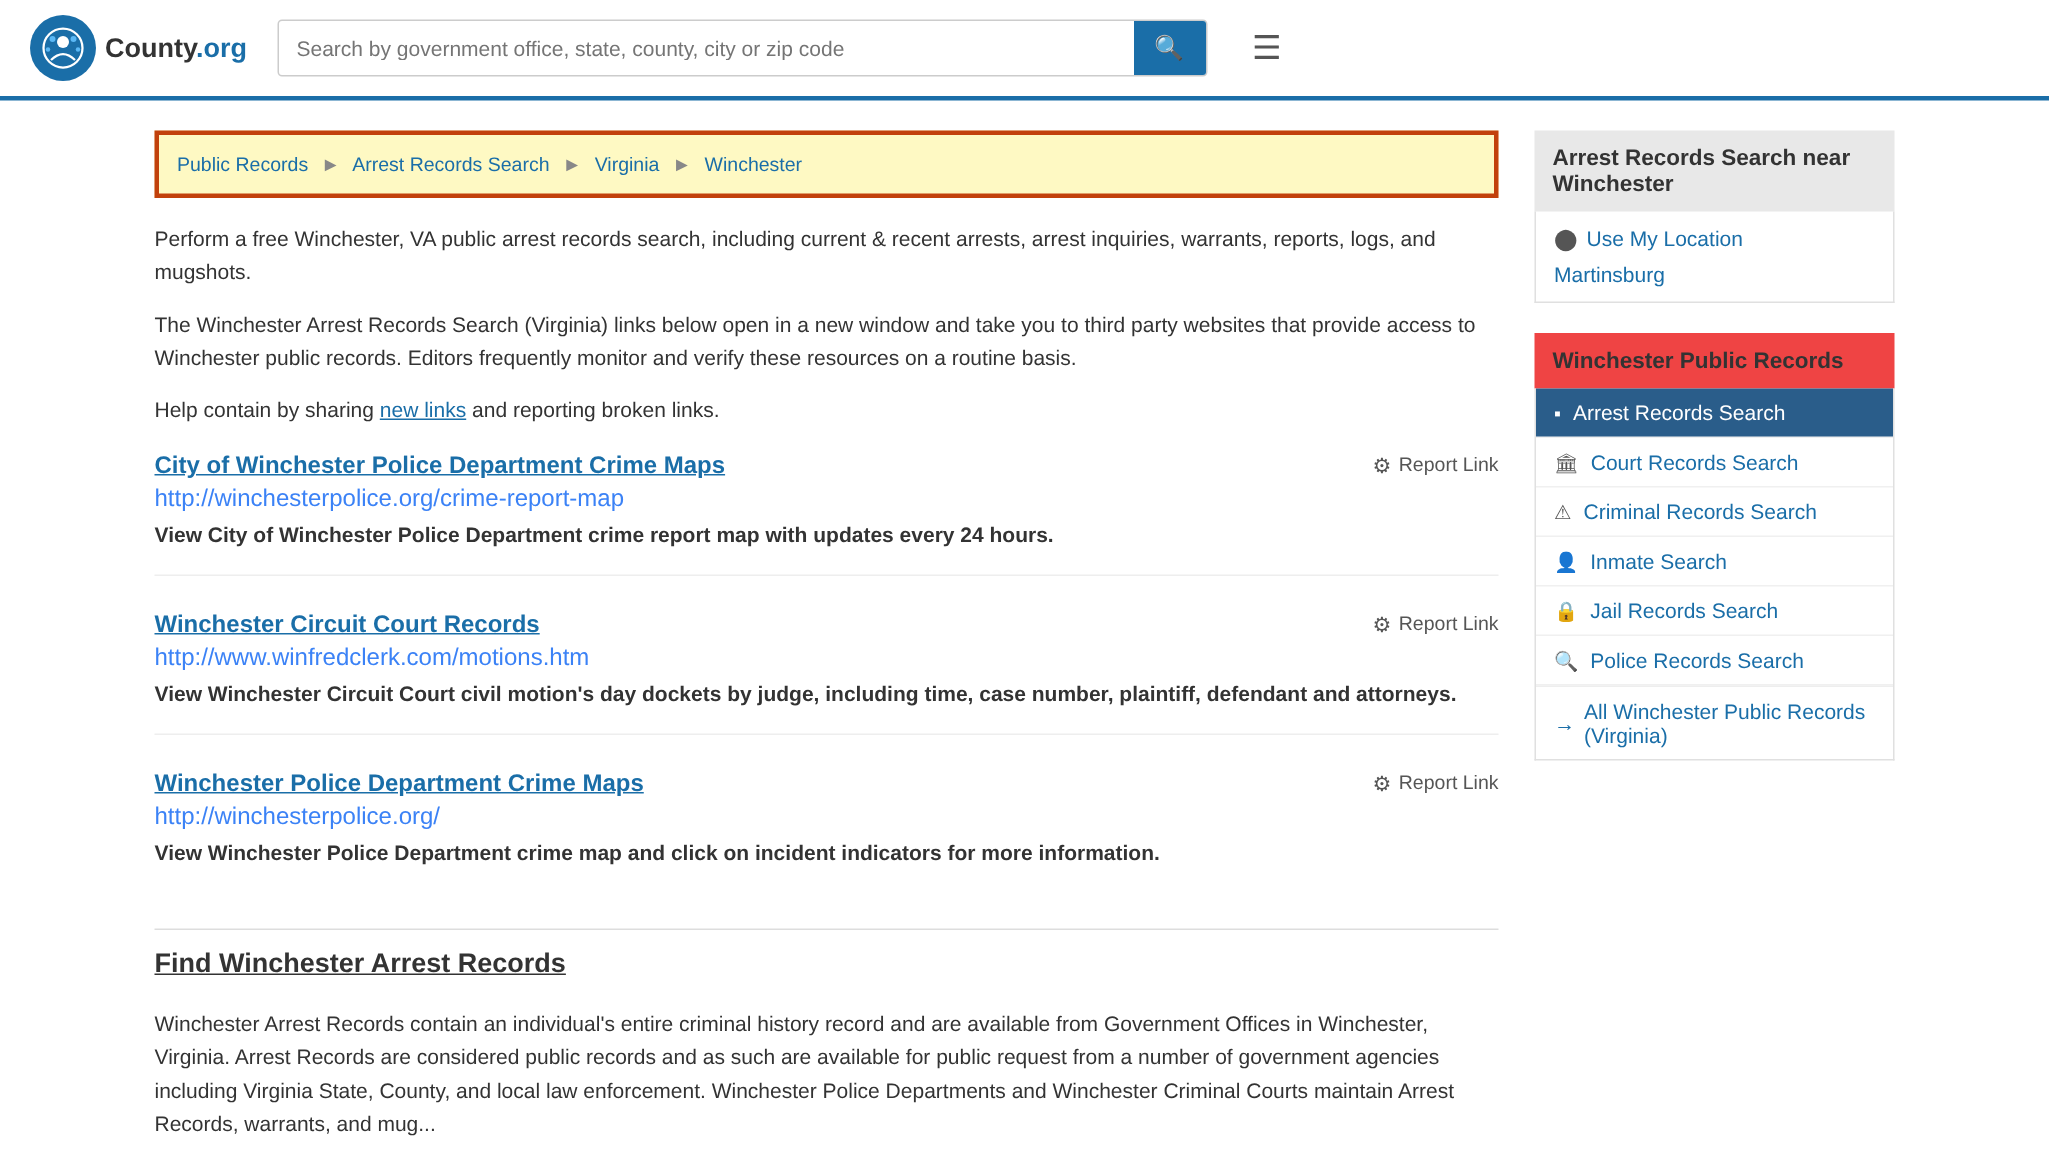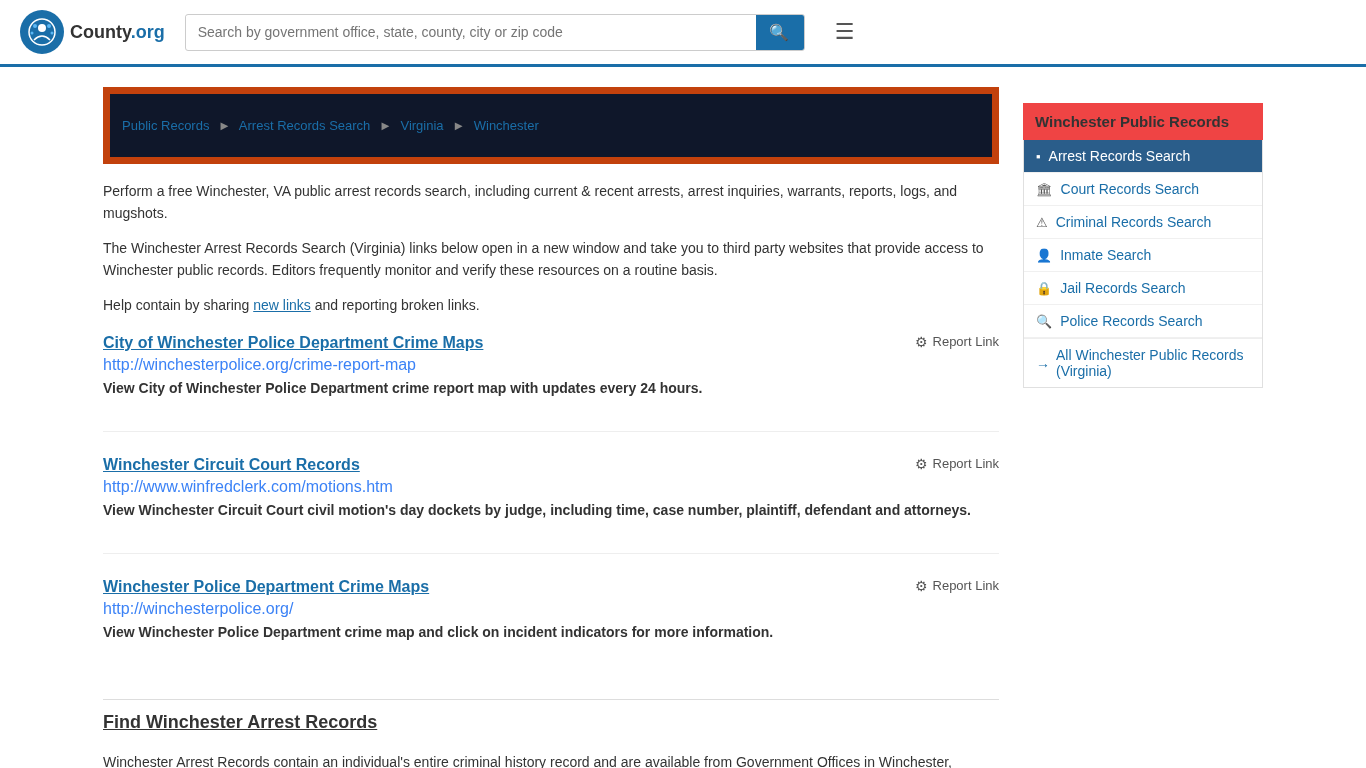--- a/index.html
+++ b/index.html
@@ -88,43 +88,43 @@
     
     .page-title {
       font-size: 24px;
       font-weight: bold;
       color: #333;
       margin-bottom: 14px;
     }
 
     
     .breadcrumb {
-      background: #0f172a;
-      border: 7px solid #c2410c;
-      padding: 24px 12px;
+      background: #fef9c3;
+      border: 3px solid #c2410c;
+      padding: 12px 12px;
       margin-bottom: 16px;
       font-size: 13px;
       color: #555;
     }
     .breadcrumb a { color: #1a6ea8; text-decoration: none; }
     .breadcrumb span { margin: 0 5px; color: #888; }
 
     
     .description p {
       margin-bottom: 12px;
       line-height: 1.6;
       font-size: 14px;
       color: #333;
     }
     .description a { color: #1a6ea8; text-decoration: underline; }
 
     
     .result-item {
       margin-bottom: 24px;
-      padding-bottom: 32px;
+      padding-bottom: 16px;
       border-bottom: 1px solid #eee;
     }
     .result-item:last-child { border-bottom: none; }
     .result-header {
       display: flex;
       align-items: flex-start;
       justify-content: space-between;
       margin-bottom: 4px;
     }
     .result-title {
@@ -344,20 +344,30 @@
 
     </div>
 
     <div class="section-heading">Find Winchester Arrest Records</div>
     <p class="bottom-text">Winchester Arrest Records contain an individual's entire criminal history record and are available from Government Offices in Winchester, Virginia. Arrest Records are considered public records and as such are available for public request from a number of government agencies including Virginia State, County, and local law enforcement. Winchester Police Departments and Winchester Criminal Courts maintain Arrest Records, warrants, and mug...</p>
 
   </div>
 
   <aside class="sidebar">
 
+    <div class="sidebar-section">
+      <div class="sidebar-heading">Arrest Records Search near Winchester</div>
+      <div class="sidebar-location">
+        <div class="use-location">
+          <span class="location-icon">⬤</span>
+          <span>Use My Location</span>
+        </div>
+        <a href="#" class="nearby-link">Martinsburg</a>
+      </div>
+    </div>
 
     <div class="sidebar-section">
       <div class="sidebar-records-heading">Winchester Public Records</div>
       <div class="sidebar-records-list">
 
         <a href="#" class="sidebar-record-item active">
           <span class="record-icon">▪</span>
           <span>Arrest Records Search</span>
         </a>
 

